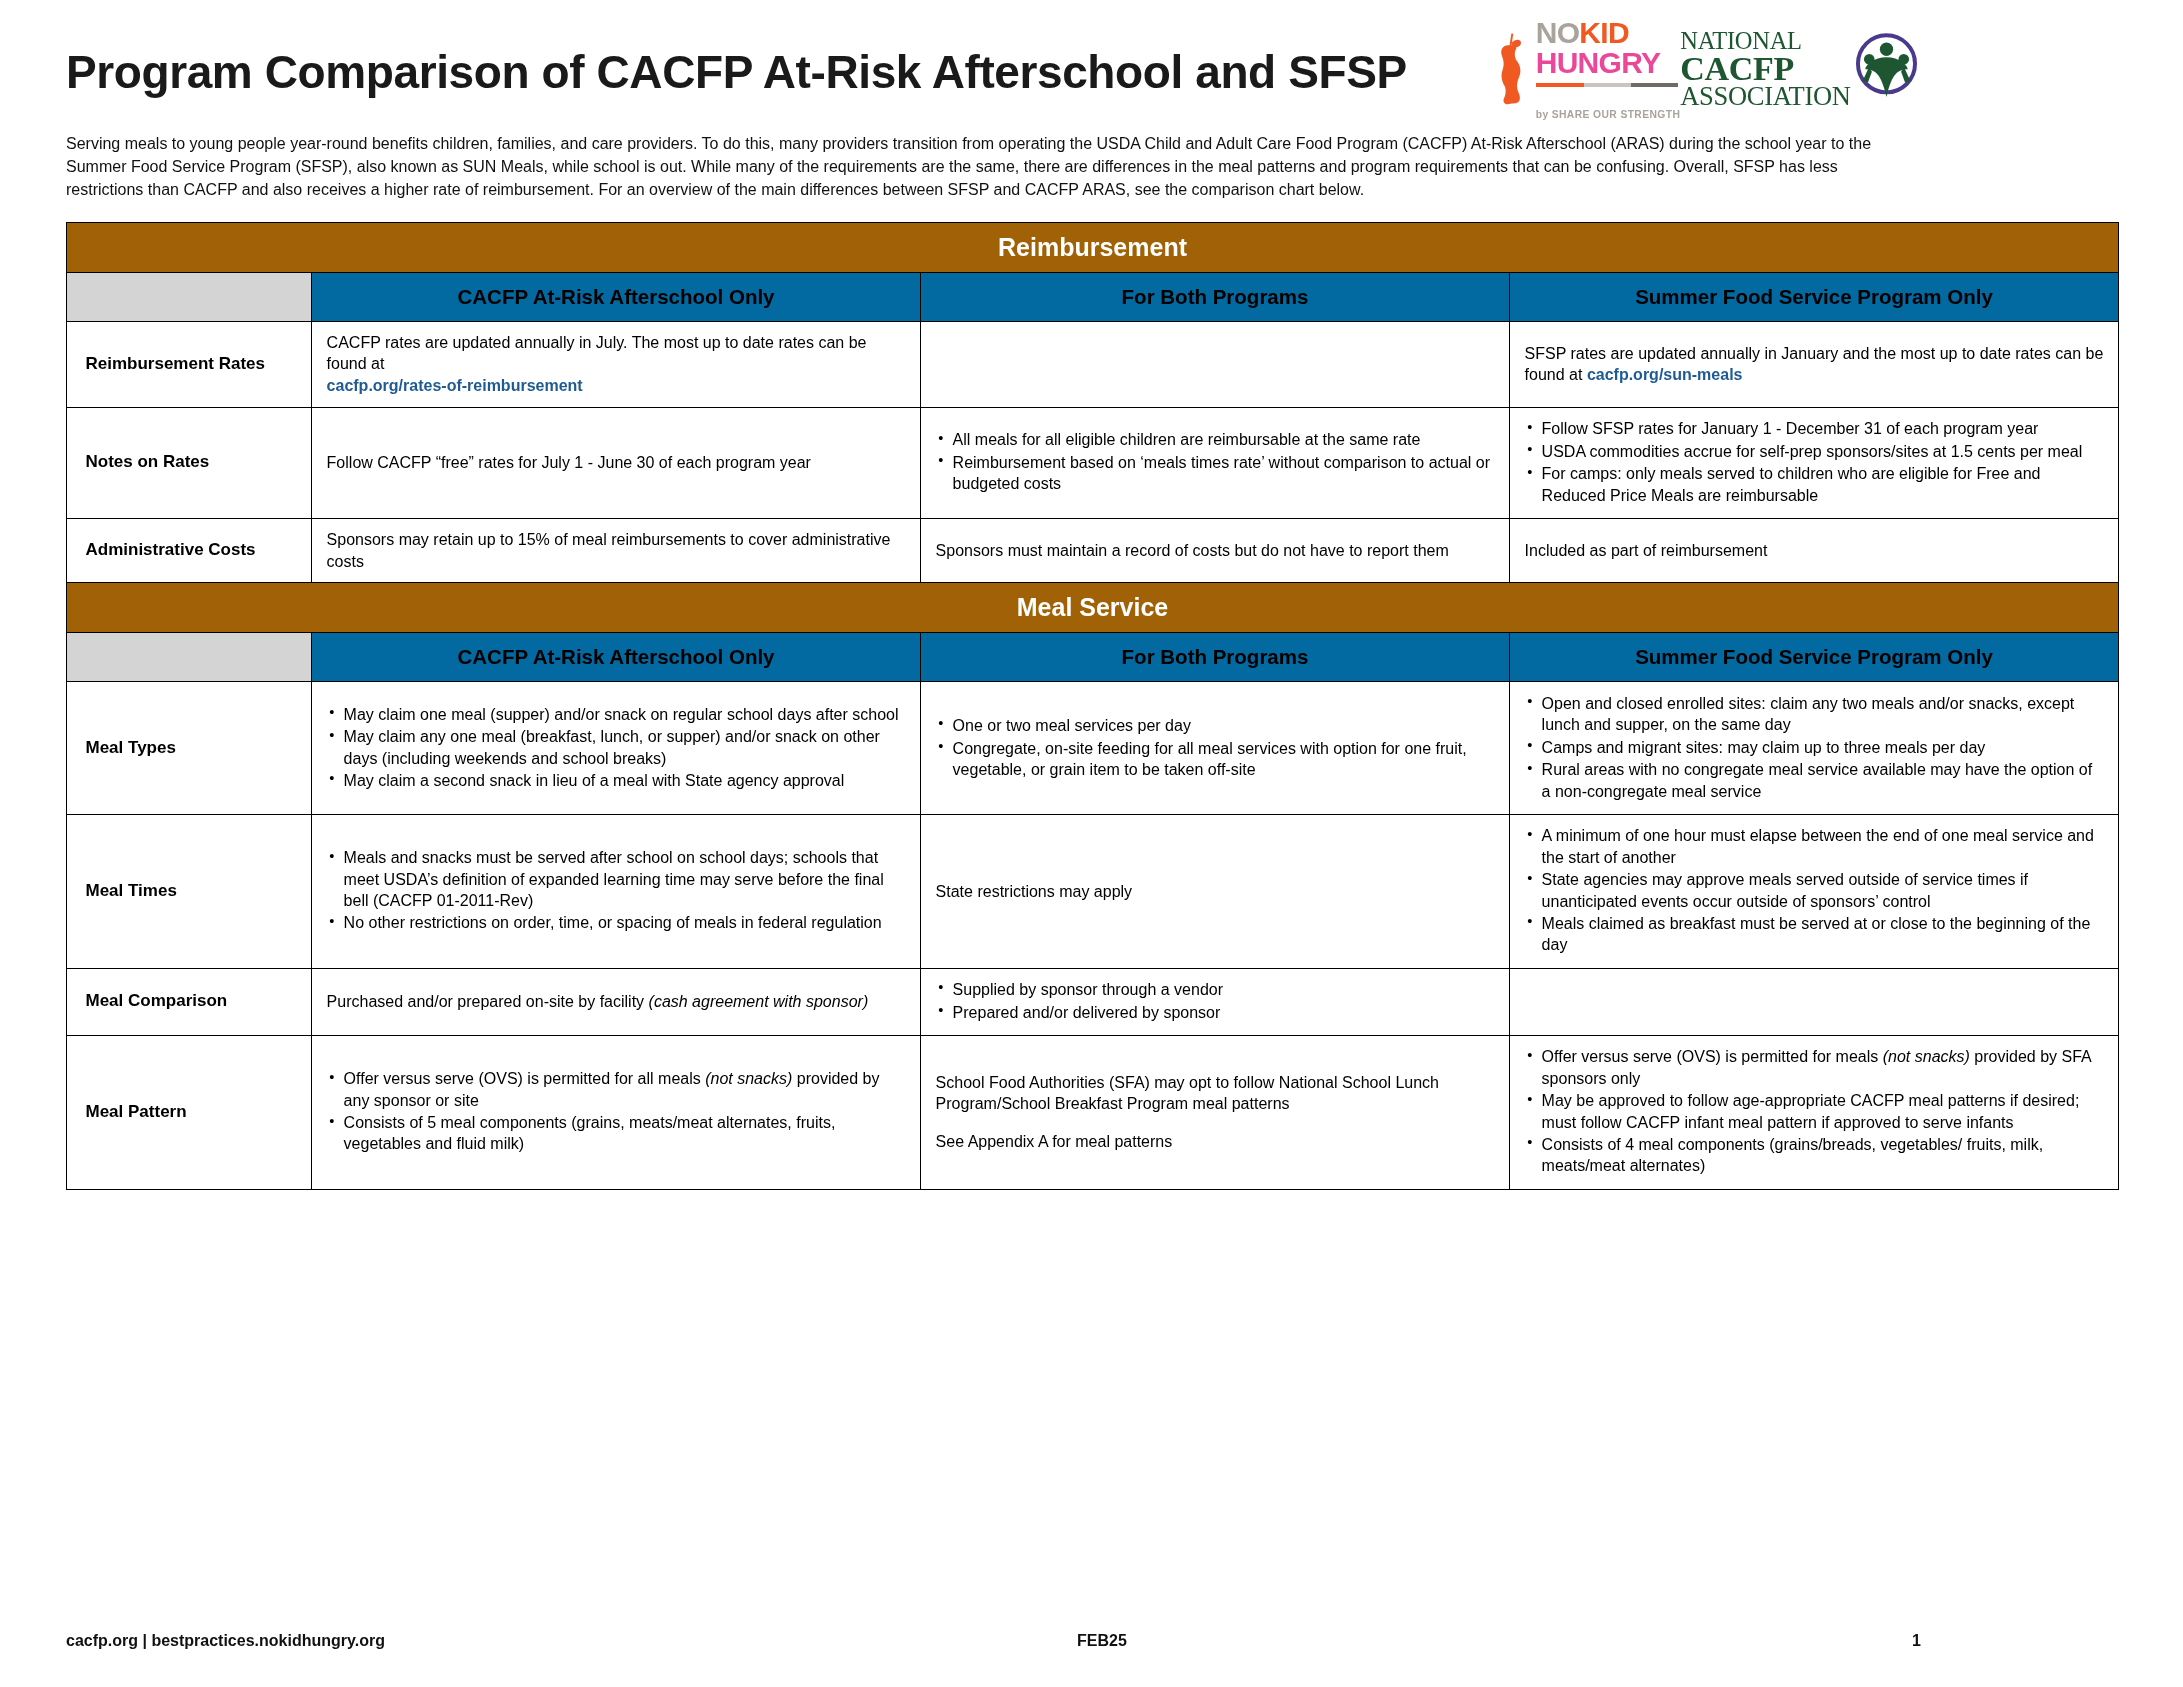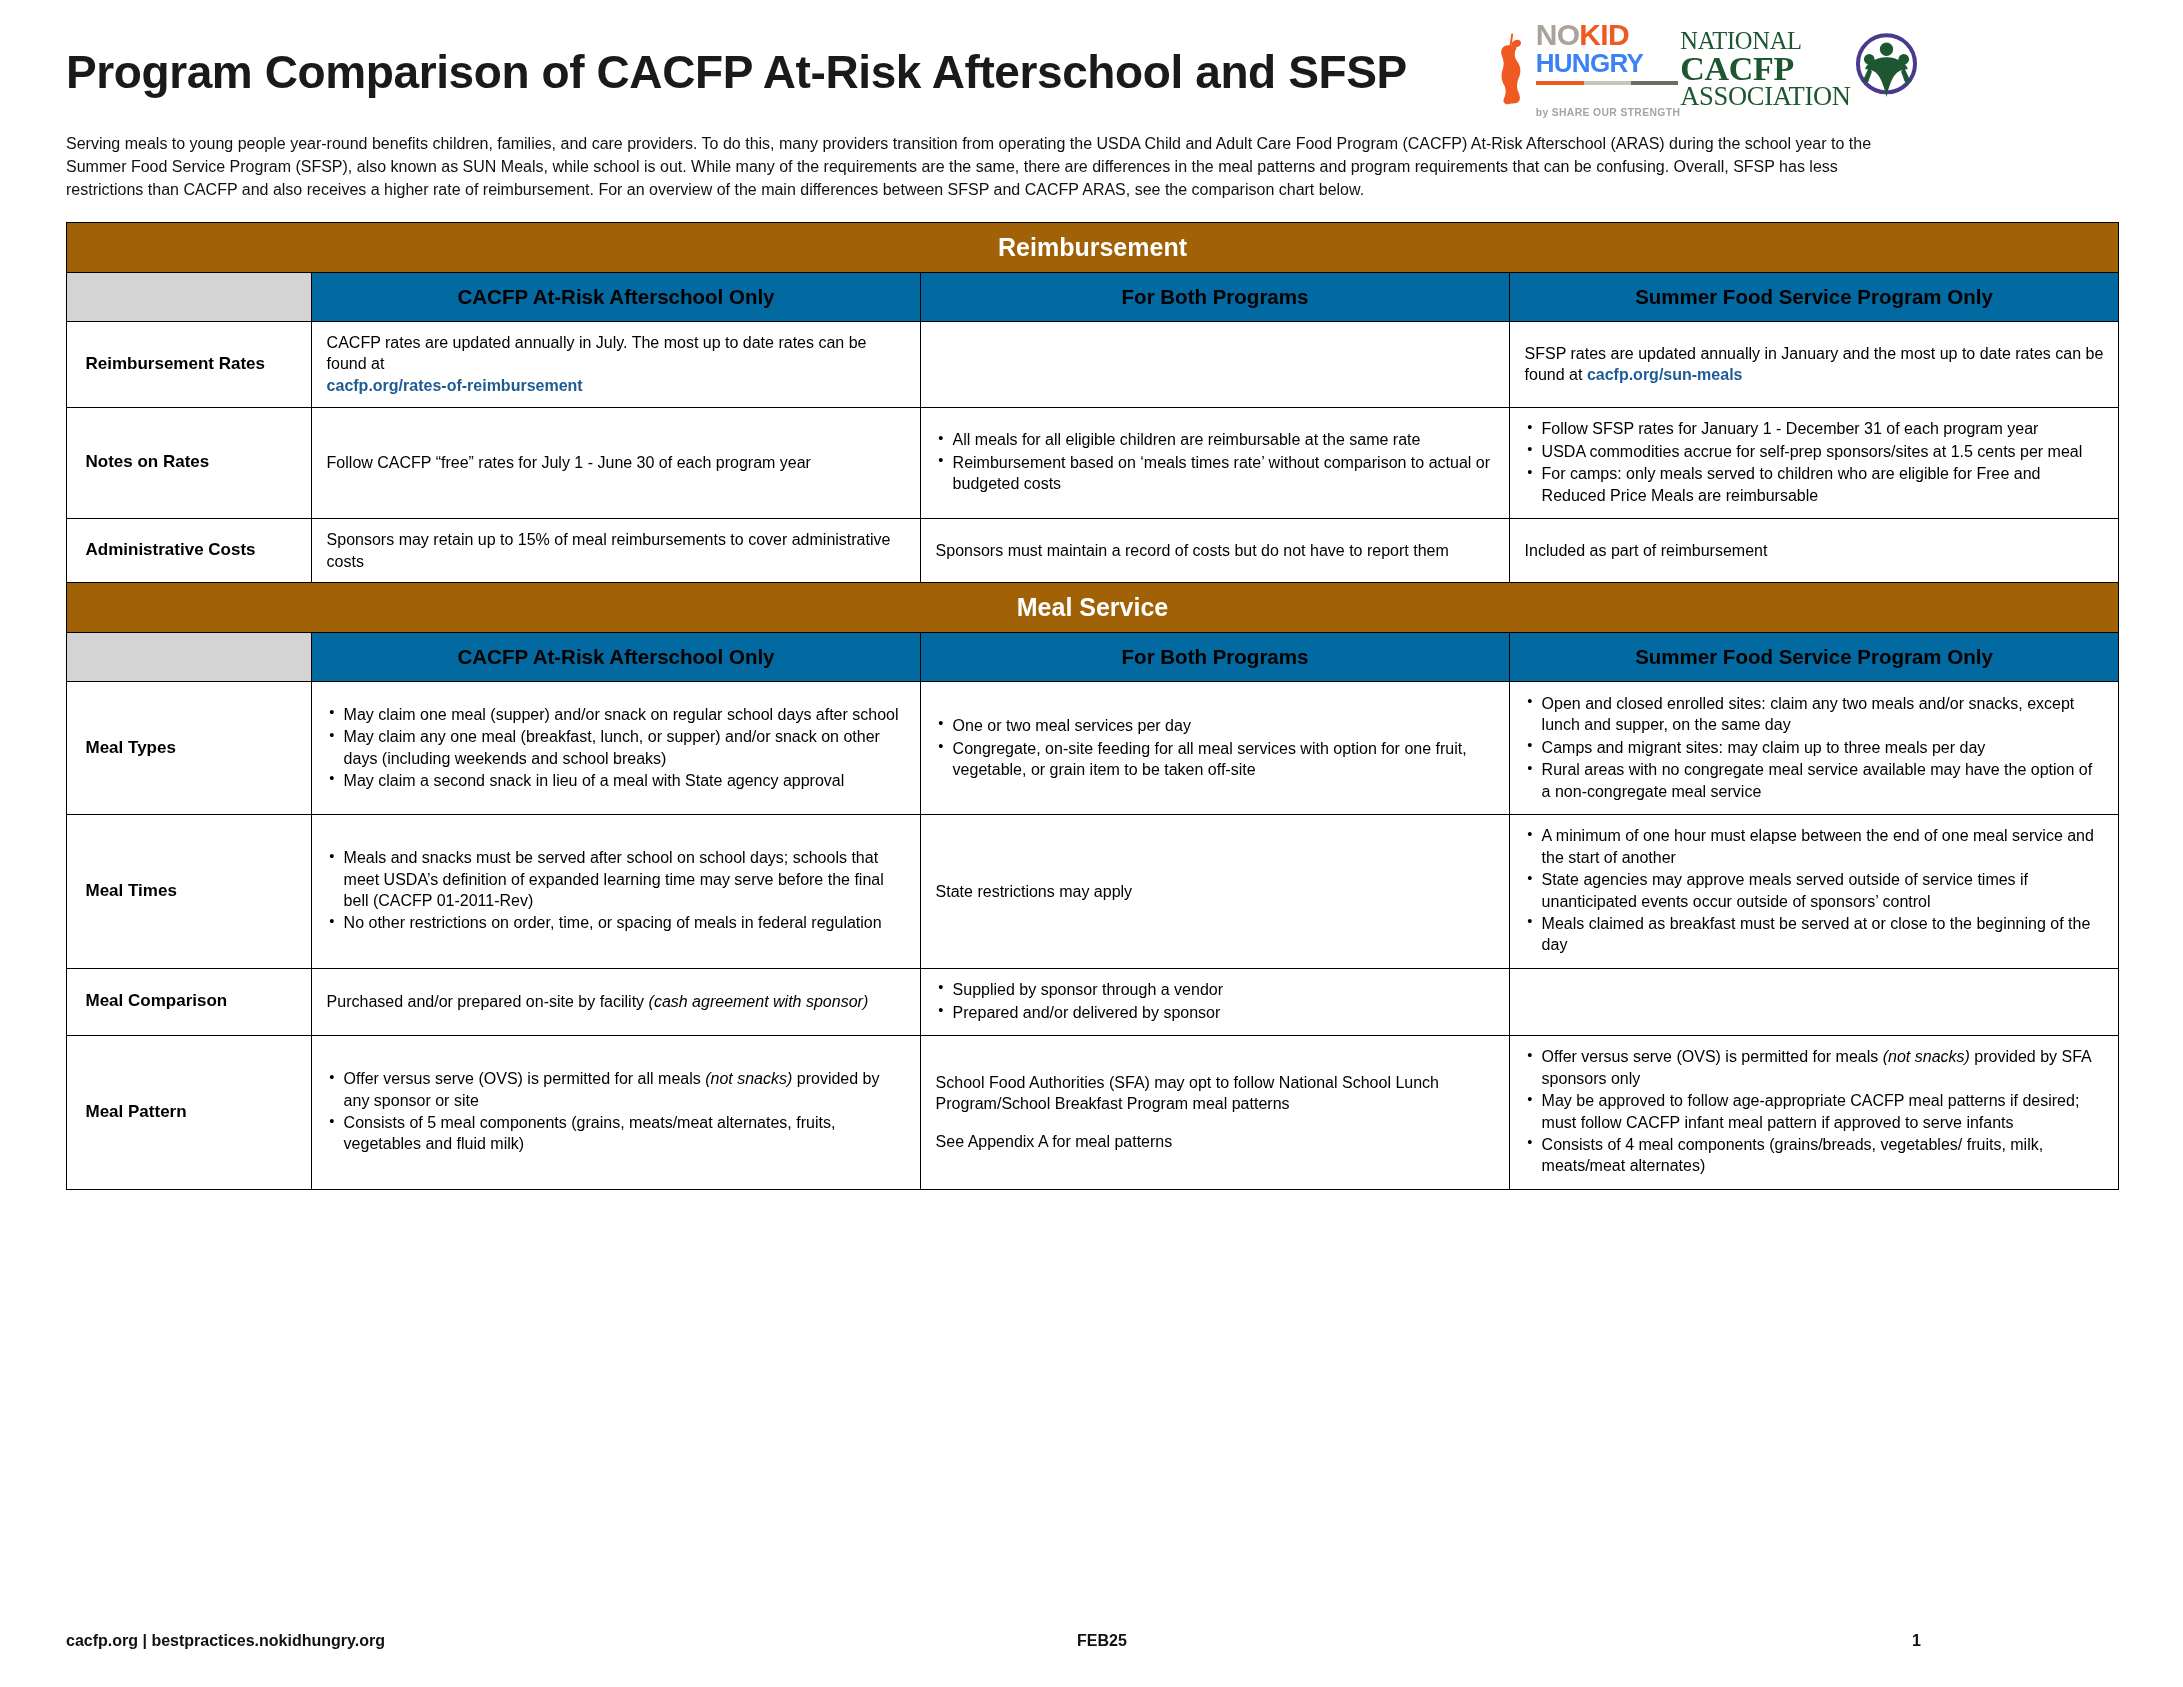--- a/index.html
+++ b/index.html
@@ -48,21 +48,21 @@
 
   
   .nkh {
     display: flex;
     align-items: center;
     gap: 9.3px;
   }
   .nkh-core { width: 30px; height: 73px; position: relative; }
   .nkh-words { display: flex; flex-direction: column; gap: 1.3px; }
   .nkh-line1 { font-size: 30px; font-weight: bold; letter-spacing: -0.7px; line-height: 0.95; }
-  .nkh-line2 { font-size: 26px; font-weight: bold; letter-spacing: -0.7px; line-height: 0.95; color: #3b82f6; }
+  .nkh-line2 { font-size: 30px; font-weight: bold; letter-spacing: -0.7px; line-height: 0.95; color: #ec4899; }
   .nkh-no { color: #a9a39b; }
   .nkh-kid { color: #f05a22; }
   .nkh-bar { display: flex; height: 4.6px; margin-top: 4px; width: 142px; }
   .nkh-bar i { display: block; height: 100%; }
   .nkh-tag { font-size: 10.3px; font-weight: bold; letter-spacing: 0.4px; color: #a9a39b; margin-top: 20px; }
 
   
   .ncacfp { display: flex; align-items: flex-start; gap: 5.3px; }
   .ncacfp-words { display: flex; flex-direction: column; color: #1e5631; line-height: 0.92; }
   .ncacfp-l1 { font-size: 24.5px; font-weight: normal; letter-spacing: -0.3px; font-family: "Liberation Serif", serif; }

